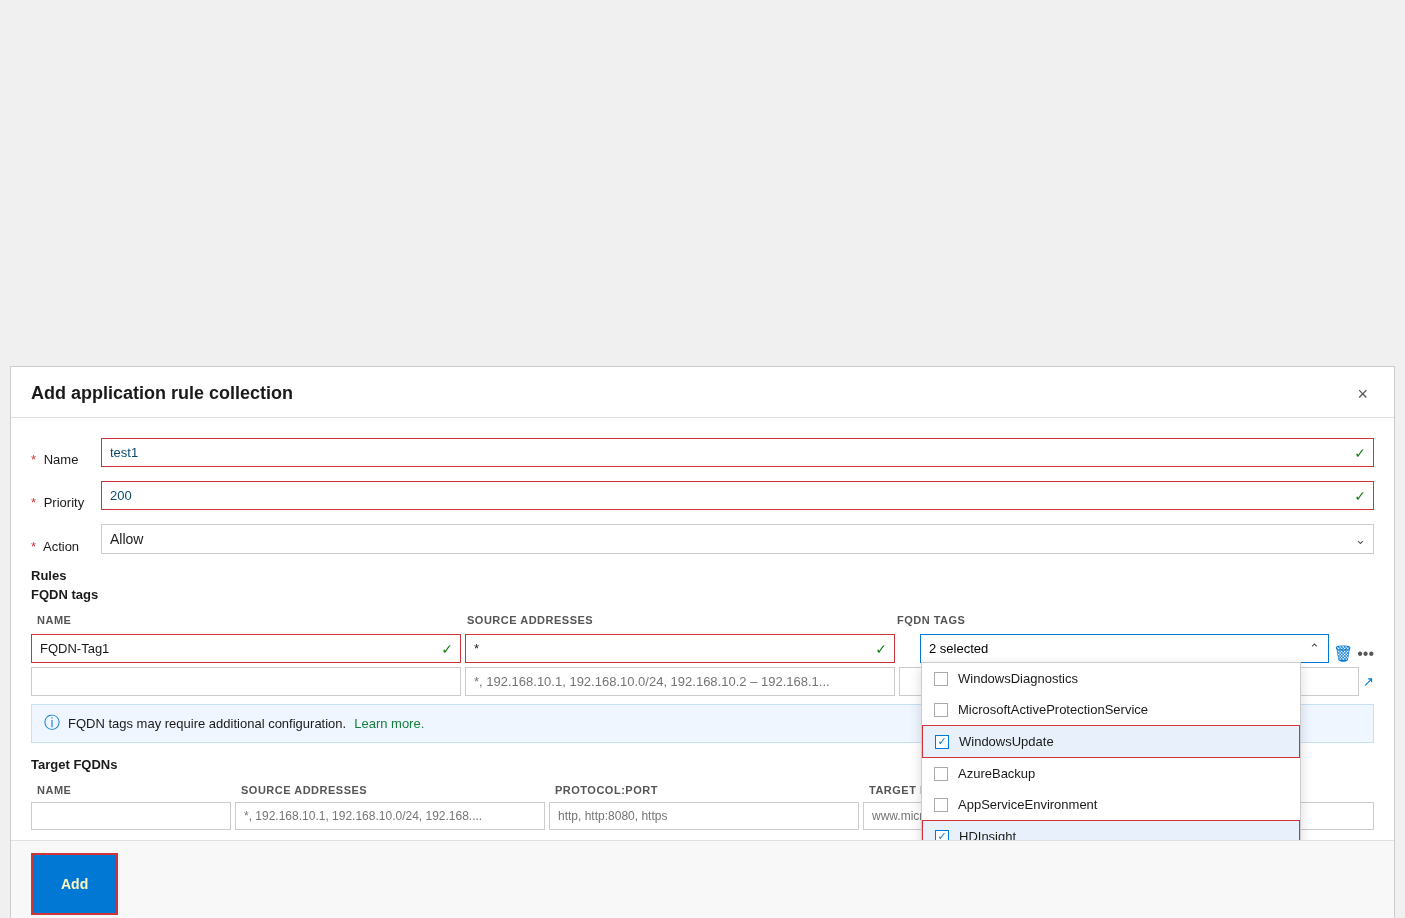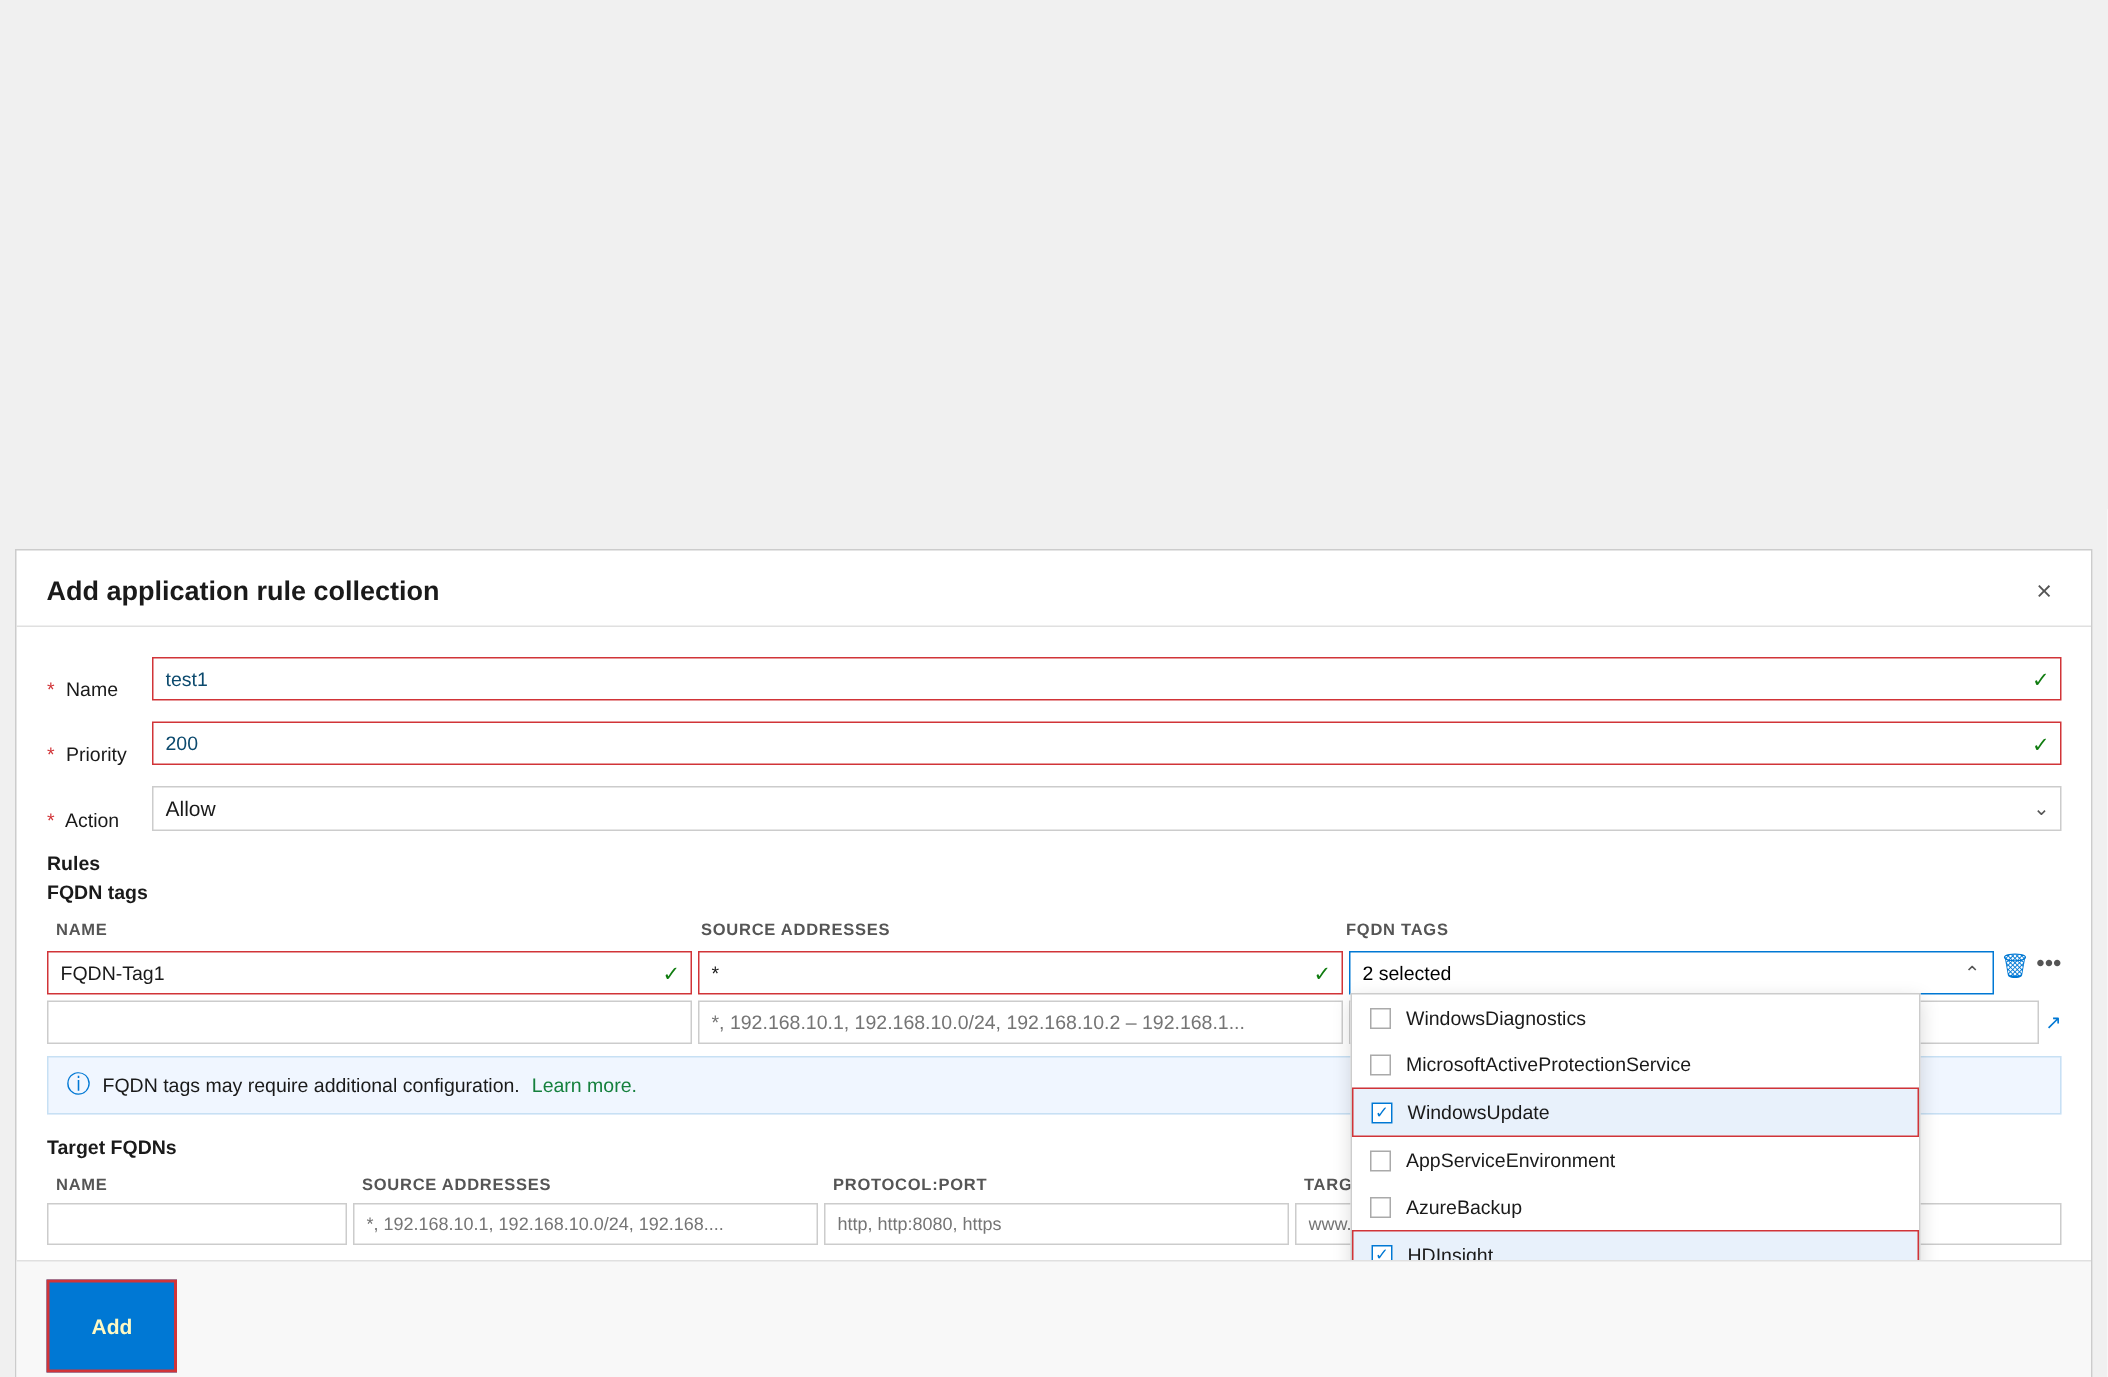--- a/index.html
+++ b/index.html
@@ -24,21 +24,21 @@
       background: #fff;
       border: 1px solid #ccc;
       width: 100%;
       display: flex;
       flex-direction: column;
       position: relative;
     }
     .dialog-header {
       display: flex;
       justify-content: space-between;
-      align-items: center;
+      align-items: flex-start;
       padding: 16px 20px 12px 20px;
       border-bottom: 1px solid #e0e0e0;
     }
     .dialog-title {
       font-size: 18px;
       font-weight: 600;
       color: #1a1a1a;
     }
     .close-btn {
       background: none;
@@ -353,21 +353,21 @@
 
       <div style="display:grid; grid-template-columns: 430px 430px 1fr; gap:4px; align-items:start; margin-bottom:4px;">
         <div class="cell-input-wrapper">
           <input class="fqdn-input-red" type="text" value="FQDN-Tag1" style="">
           <span class="cell-check">✓</span>
         </div>
         <div class="cell-input-wrapper">
           <input class="fqdn-input-red" type="text" value="*" style="">
           <span class="cell-check">✓</span>
         </div>
-        <div style="display:flex; align-items:flex-start; gap:4px;">
+        <div style="display:flex; align-items:flex-end; gap:4px;margin-left:21px;">
           <div class="fqdn-tags-selector" style="flex:1;">
             <div class="fqdn-tags-selected">
               <span>2 selected</span>
               <span class="fqdn-tags-chevron">⌃</span>
             </div>
 
             <div class="dropdown-menu">
               <div class="dropdown-item">
                 <div class="dropdown-checkbox"></div>
                 <span>WindowsDiagnostics</span>
@@ -377,25 +377,25 @@
                 <span>MicrosoftActiveProtectionService</span>
               </div>
               <div class="dropdown-item selected-item" style="border: 1.5px solid #d13438;">
                 <div class="dropdown-checkbox checked">
                   <span class="check-mark">✓</span>
                 </div>
                 <span>WindowsUpdate</span>
               </div>
               <div class="dropdown-item">
                 <div class="dropdown-checkbox"></div>
-                <span>AppServiceEnvironment</span>
+                <span>AzureBackup</span>
               </div>
               <div class="dropdown-item">
                 <div class="dropdown-checkbox"></div>
-                <span>AzureBackup</span>
+                <span>AppServiceEnvironment</span>
               </div>
               <div class="dropdown-item selected-item" style="border: 1.5px solid #d13438;">
                 <div class="dropdown-checkbox checked">
                   <span class="check-mark">✓</span>
                 </div>
                 <span>HDInsight</span>
               </div>
             </div>
           </div>
           <span class="icon-trash">🗑</span>

